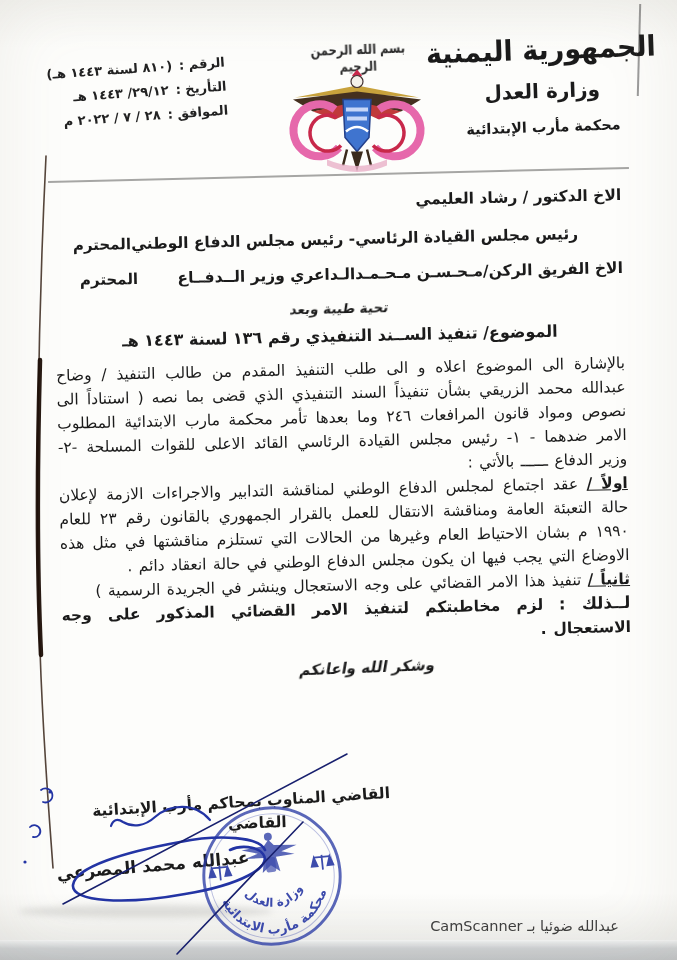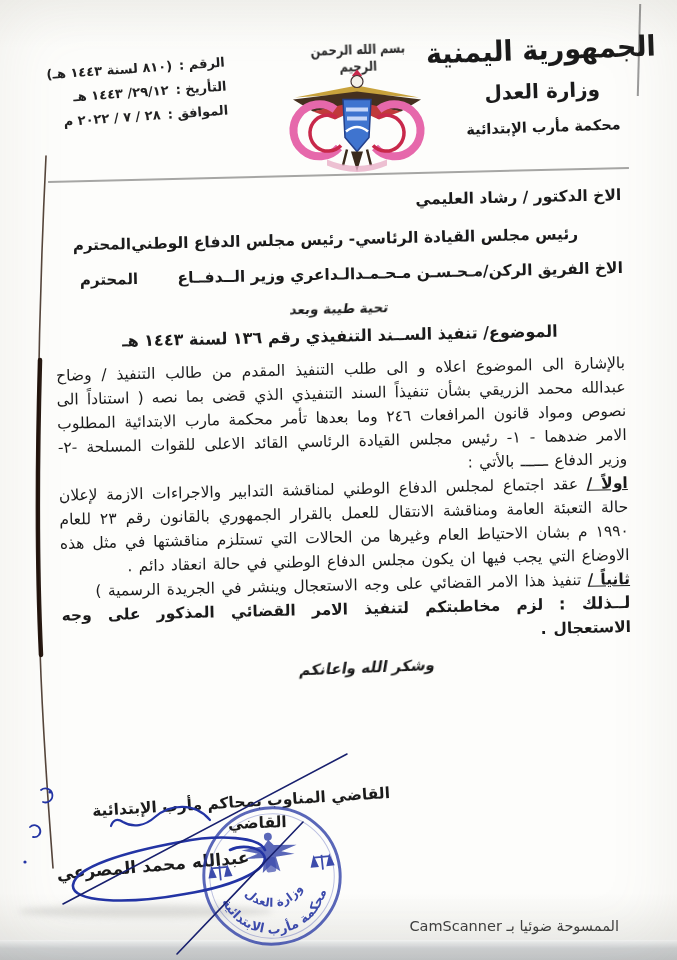--- a/index.html
+++ b/index.html
@@ -186,16 +186,16 @@
       <path d="M 38,60 a 7,7 0 1 0 -2,-12" stroke-width="1.8"></path>
       <path d="M 28,95 a 6,6 0 1 0 -3,-10" stroke-width="1.8"></path>
       <circle cx="45" cy="50" r="1.6" fill="#2334a4" stroke="none"></circle>
       <circle cx="20" cy="120" r="1.6" fill="#2334a4" stroke="none"></circle>
       <path d="M 58,162 L 342,12" stroke="#18206e" stroke-width="1.6"></path>
       <path d="M 172,212 L 298,80" stroke="#18206e" stroke-width="1.6"></path>
     </g>
   </svg>
 
   <div class="corner-smudge"></div>
-  <div class="camscanner">الممسوحة ضوئيا بـ CamScanner</div>
+  <div class="camscanner">عبدالله ضوئيا بـ CamScanner</div>
   <div class="bottom-bar"></div>
 
 </div>
 
 </body></html>

